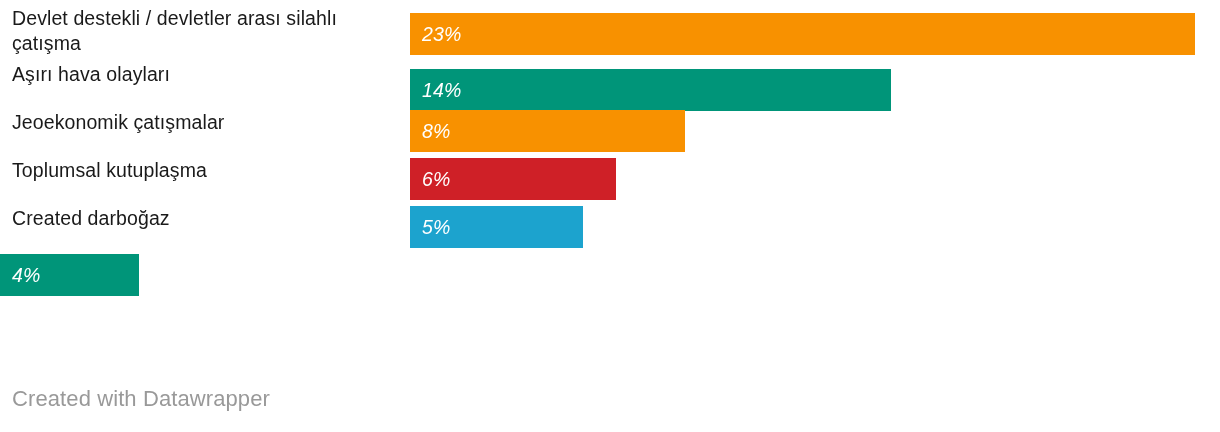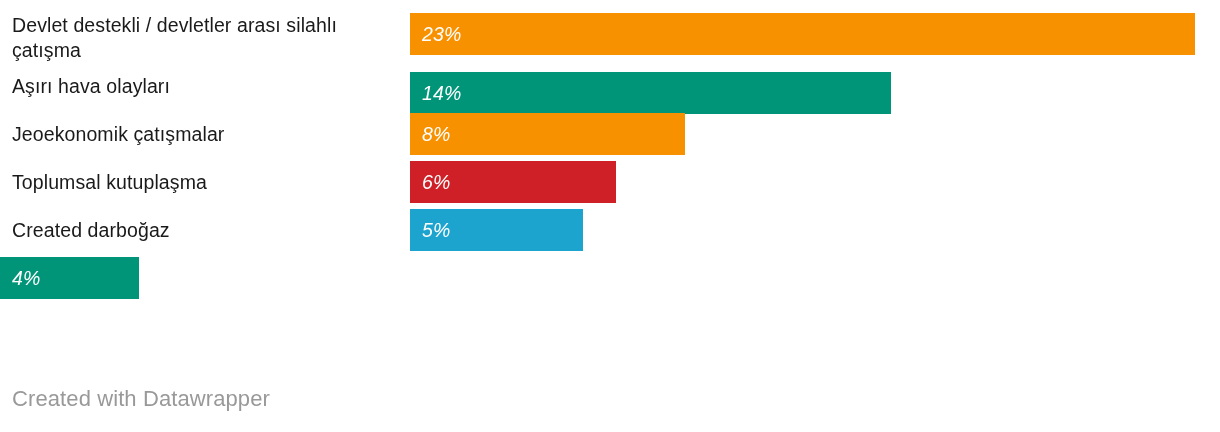--- a/index.html
+++ b/index.html
@@ -23,40 +23,40 @@
   .rows {
     position: absolute;
     left: 0;
     top: 0;
     width: 1220px;
   }
   .row {
     position: relative;
     height: 48px;
     display: flex;
-    align-items: center;
+    align-items: flex-start;
   }
   .row.tall {
     height: 62px;
     align-items: flex-start;
   }
   .label-col {
     width: 410px;
     flex: 0 0 410px;
     box-sizing: border-box;
     padding-left: 12px;
     padding-right: 10px;
     font-size: 19.5px;
     line-height: 25px;
     color: #1a1a1a;
     text-align: left;
     letter-spacing: 0.1px;
   }
   .row.tall .label-col {
-    padding-top: 13px;
+    padding-top: 6px;
   }
   .bar-col {
     position: relative;
     flex: 1 1 auto;
     height: 42px;
     display: block;
   }
   .row.tall .bar-col {
     margin-top: 13px;
   }

